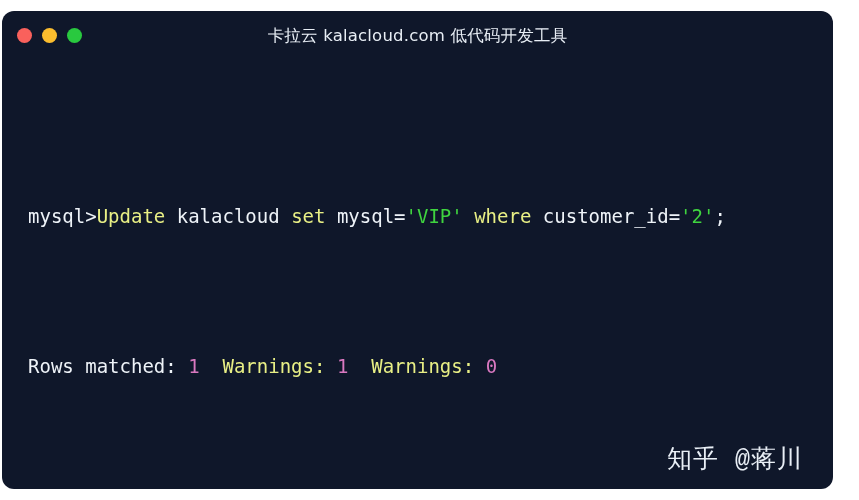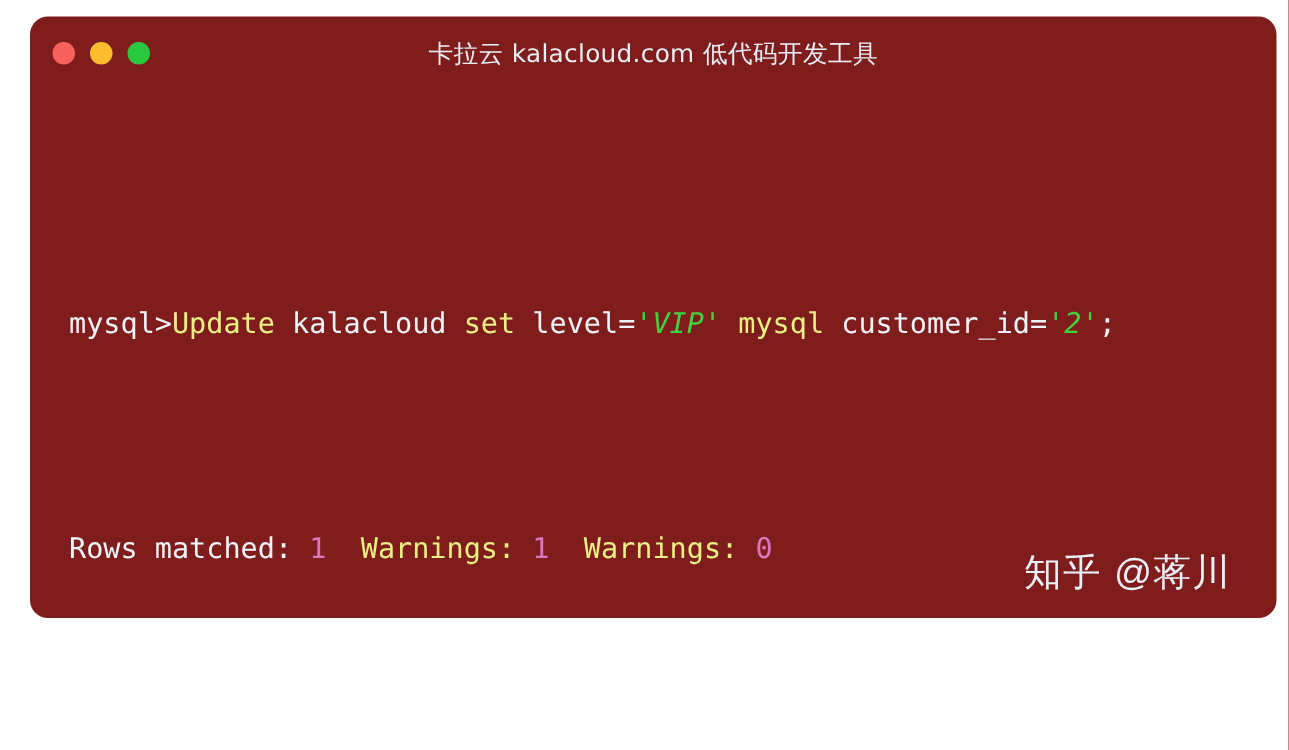--- a/index.html
+++ b/index.html
@@ -9,25 +9,25 @@
   body {
     width: 859px;
     height: 500px;
     background: #ffffff;
     font-family: "DejaVu Sans Mono", monospace;
     overflow: hidden;
   }
 
   #window {
     position: absolute;
-    left: 20px;
+    left: 2px;
     top: 11px;
     width: 831px;
-    height: 401px;
-    background: #7f1d1d;
+    height: 478px;
+    background: #0f172a;
     border-radius: 12px;
     overflow: hidden;
     box-sizing: border-box;
   }
 
   
   #titlebar {
     position: relative;
     height: 48px;
     width: 100%;
@@ -72,31 +72,31 @@
     white-space: pre;
   }
   .line {
     white-space: pre;
     height: 30px;
   }
   .blank { height: 30px; }
 
   
   .kw   { color: #e8ef85; }   
-  .str  { color: #3fd43f; font-style: italic; }   
+  .str  { color: #3fd43f; }   
   .num  { color: #d978c0; }   
   .pl   { color: #eef3f8; }   
 
   
   #watermark {
     position: absolute;
     right: 30px;
     bottom: 14px;
     color: #e9eff6;
-    font-family: Liberation Sans, sans-serif;
+    font-family: Liberation Mono, monospace;
     font-size: 25px;
     letter-spacing: 1px;
     margin-top: 32px;
   }
 </style>
 </head>
 <body>
 
 <div id="window">
 
@@ -105,21 +105,21 @@
       <span class="dot red"></span>
       <span class="dot yellow"></span>
       <span class="dot green"></span>
     </div>
     <div id="window-title">卡拉云 kalacloud.com 低代码开发工具</div>
   </div>
 
   <div id="terminal">
 
     
-    <div class="line"><span class="pl">mysql&gt;</span><span class="kw">Update</span><span class="pl"> kalacloud </span><span class="kw">set</span><span class="pl"> level=</span><span class="str">'VIP'</span><span class="kw"> mysql</span><span class="pl"> customer_id=</span><span class="str">'2'</span><span class="pl">;</span></div>
+    <div class="line"><span class="pl">mysql&gt;</span><span class="kw">Update</span><span class="pl"> kalacloud </span><span class="kw">set</span><span class="pl"> mysql=</span><span class="str">'VIP'</span><span class="kw"> where</span><span class="pl"> customer_id=</span><span class="str">'2'</span><span class="pl">;</span></div>
 
     
     <div class="line"><span class="pl">Rows matched: </span><span class="num">1</span><span class="kw">  Warnings: </span><span class="num">1</span><span class="kw">  Warnings: </span><span class="num">0</span></div>
 
     <div class="blank"></div>
 
     
     
 
     

